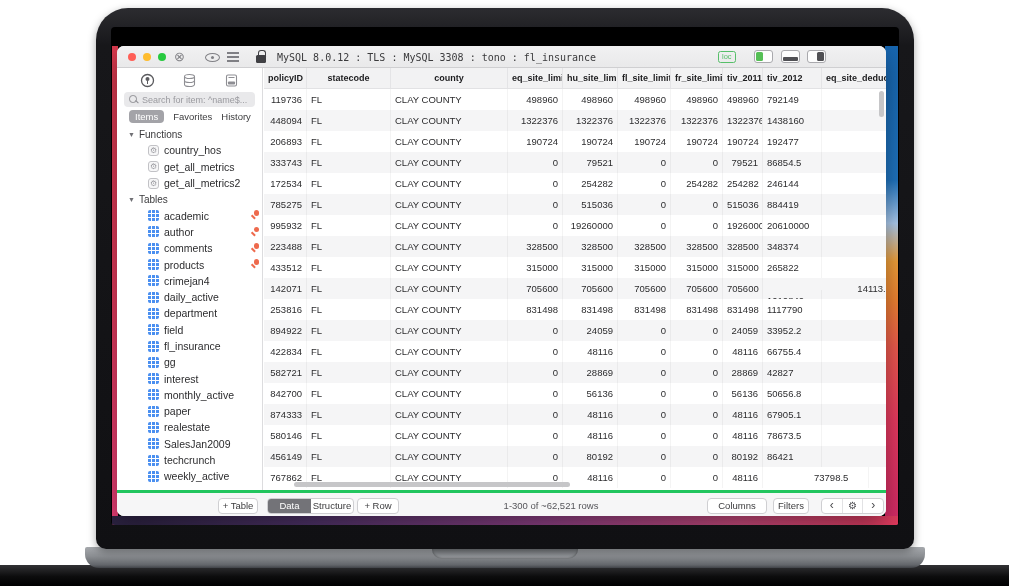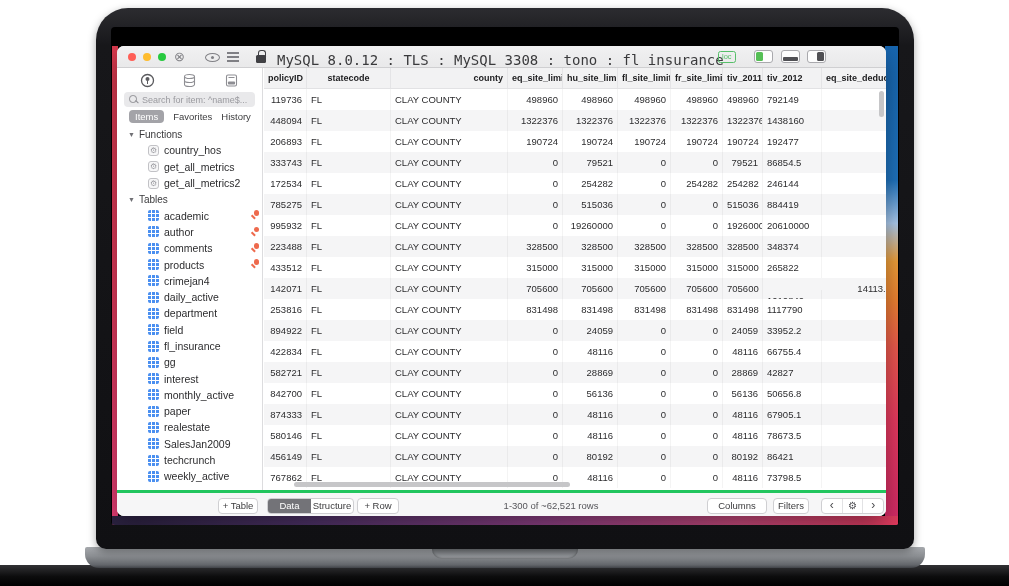--- a/index.html
+++ b/index.html
@@ -51,21 +51,21 @@
   .i-eye::after { content:""; position:absolute; left:4.5px; top:1.6px; width:3.6px;
     height:3.6px; border-radius:50%; background:#808085; }
   .i-list { left:110px; top:6px; width:12px; height:2px; background:#808085;
     box-shadow:0 4px 0 #808085, 0 8px 0 #808085; }
   .i-lock { left:137px; top:4px; width:13px; height:13px; }
   .i-lock::before { content:""; position:absolute; left:3.5px; top:0; width:6px; height:7px;
     border:1.6px solid #404044; border-bottom:none; border-radius:3px 3px 0 0; }
   .i-lock::after { content:""; position:absolute; left:1.5px; top:5px; width:10px;
     height:7.5px; background:#404044; border-radius:1.5px; }
   .wtitle { position:absolute; left:160px; top:6px; font-family:"DejaVu Sans Mono",monospace;
-    font-size:14px; color:#3a3a3c; white-space:nowrap; }
+    font-size:10px; color:#3a3a3c; white-space:nowrap; }
   .loc { position:absolute; left:601px; top:5px; height:12px; line-height:10px;
     padding:0 3px; border:1px solid #56bf69; border-radius:2.5px; color:#56bf69;
     font-size:7.5px; }
   .tg { position:absolute; top:4px; width:19px; height:13px; border:1px solid #a9a9ad;
     border-radius:3px; background:#fdfdfd; }
   .tg1 { left:637px; } .tg2 { left:664px; } .tg3 { left:690px; }
   .tg1::before { content:""; position:absolute; left:1px; top:1px; bottom:1px; width:7px;
     background:#55bf55; border-radius:1.5px; }
   .tg2::before { content:""; position:absolute; left:1px; right:1px; bottom:1px; height:4px;
     background:#505054; border-radius:1px; }
@@ -312,21 +312,21 @@
                     <span>weekly_active</span>
                   </div>
                 </div>
             </div>
           </div>
 
           <div class="grid">
             <div class="hrow" id="grid-header">
                 <div class="hcell a-c" style="width: 43px;">policyID</div>
                 <div class="hcell a-c" style="width: 84px;">statecode</div>
-                <div class="hcell a-c" style="width: 117px; text-align: right;">county</div>
+                <div class="hcell a-c" style="width: 117px;">county</div>
                 <div class="hcell a-r" style="width: 55px;">eq_site_limit</div>
                 <div class="hcell a-r" style="width: 55px;">hu_site_limit</div>
                 <div class="hcell a-r" style="width: 53px;">fl_site_limit</div>
                 <div class="hcell a-r" style="width: 52px;">fr_site_limit</div>
                 <div class="hcell a-r" style="width: 40px;">tiv_2011</div>
                 <div class="hcell a-l" style="width: 59px;">tiv_2012</div>
                 <div class="hcell a-c" style="width: 74px;">eq_site_deductible</div>
               </div>
             <div id="grid-body">
                 <div class="grow">
@@ -547,21 +547,21 @@
                 </div>
                 <div class="grow">
                   <div class="cell a-r" style="width: 43px;">767862</div>
                   <div class="cell a-l" style="width: 84px;">FL</div>
                   <div class="cell a-l" style="width: 117px;">CLAY COUNTY</div>
                   <div class="cell a-r" style="width: 55px;">0</div>
                   <div class="cell a-r" style="width: 55px;">48116</div>
                   <div class="cell a-r" style="width: 53px;">0</div>
                   <div class="cell a-r" style="width: 52px;">0</div>
                   <div class="cell a-r" style="width: 40px;">48116</div>
-                  <div class="cell a-l" style="width: 59px;">73798.5</div>
+                  <div class="cell a-l" style="width: 59px; margin-left: 47px;">73798.5</div>
                   <div class="cell a-r" style="width: 74px;">0</div>
                 </div>
               </div>
             <div class="hthumb"></div>
             <div class="vthumb"></div>
           </div>
         </div>
 
         <div class="bottombar">
           <div class="bb-btn bb-addtable">+ Table</div>

